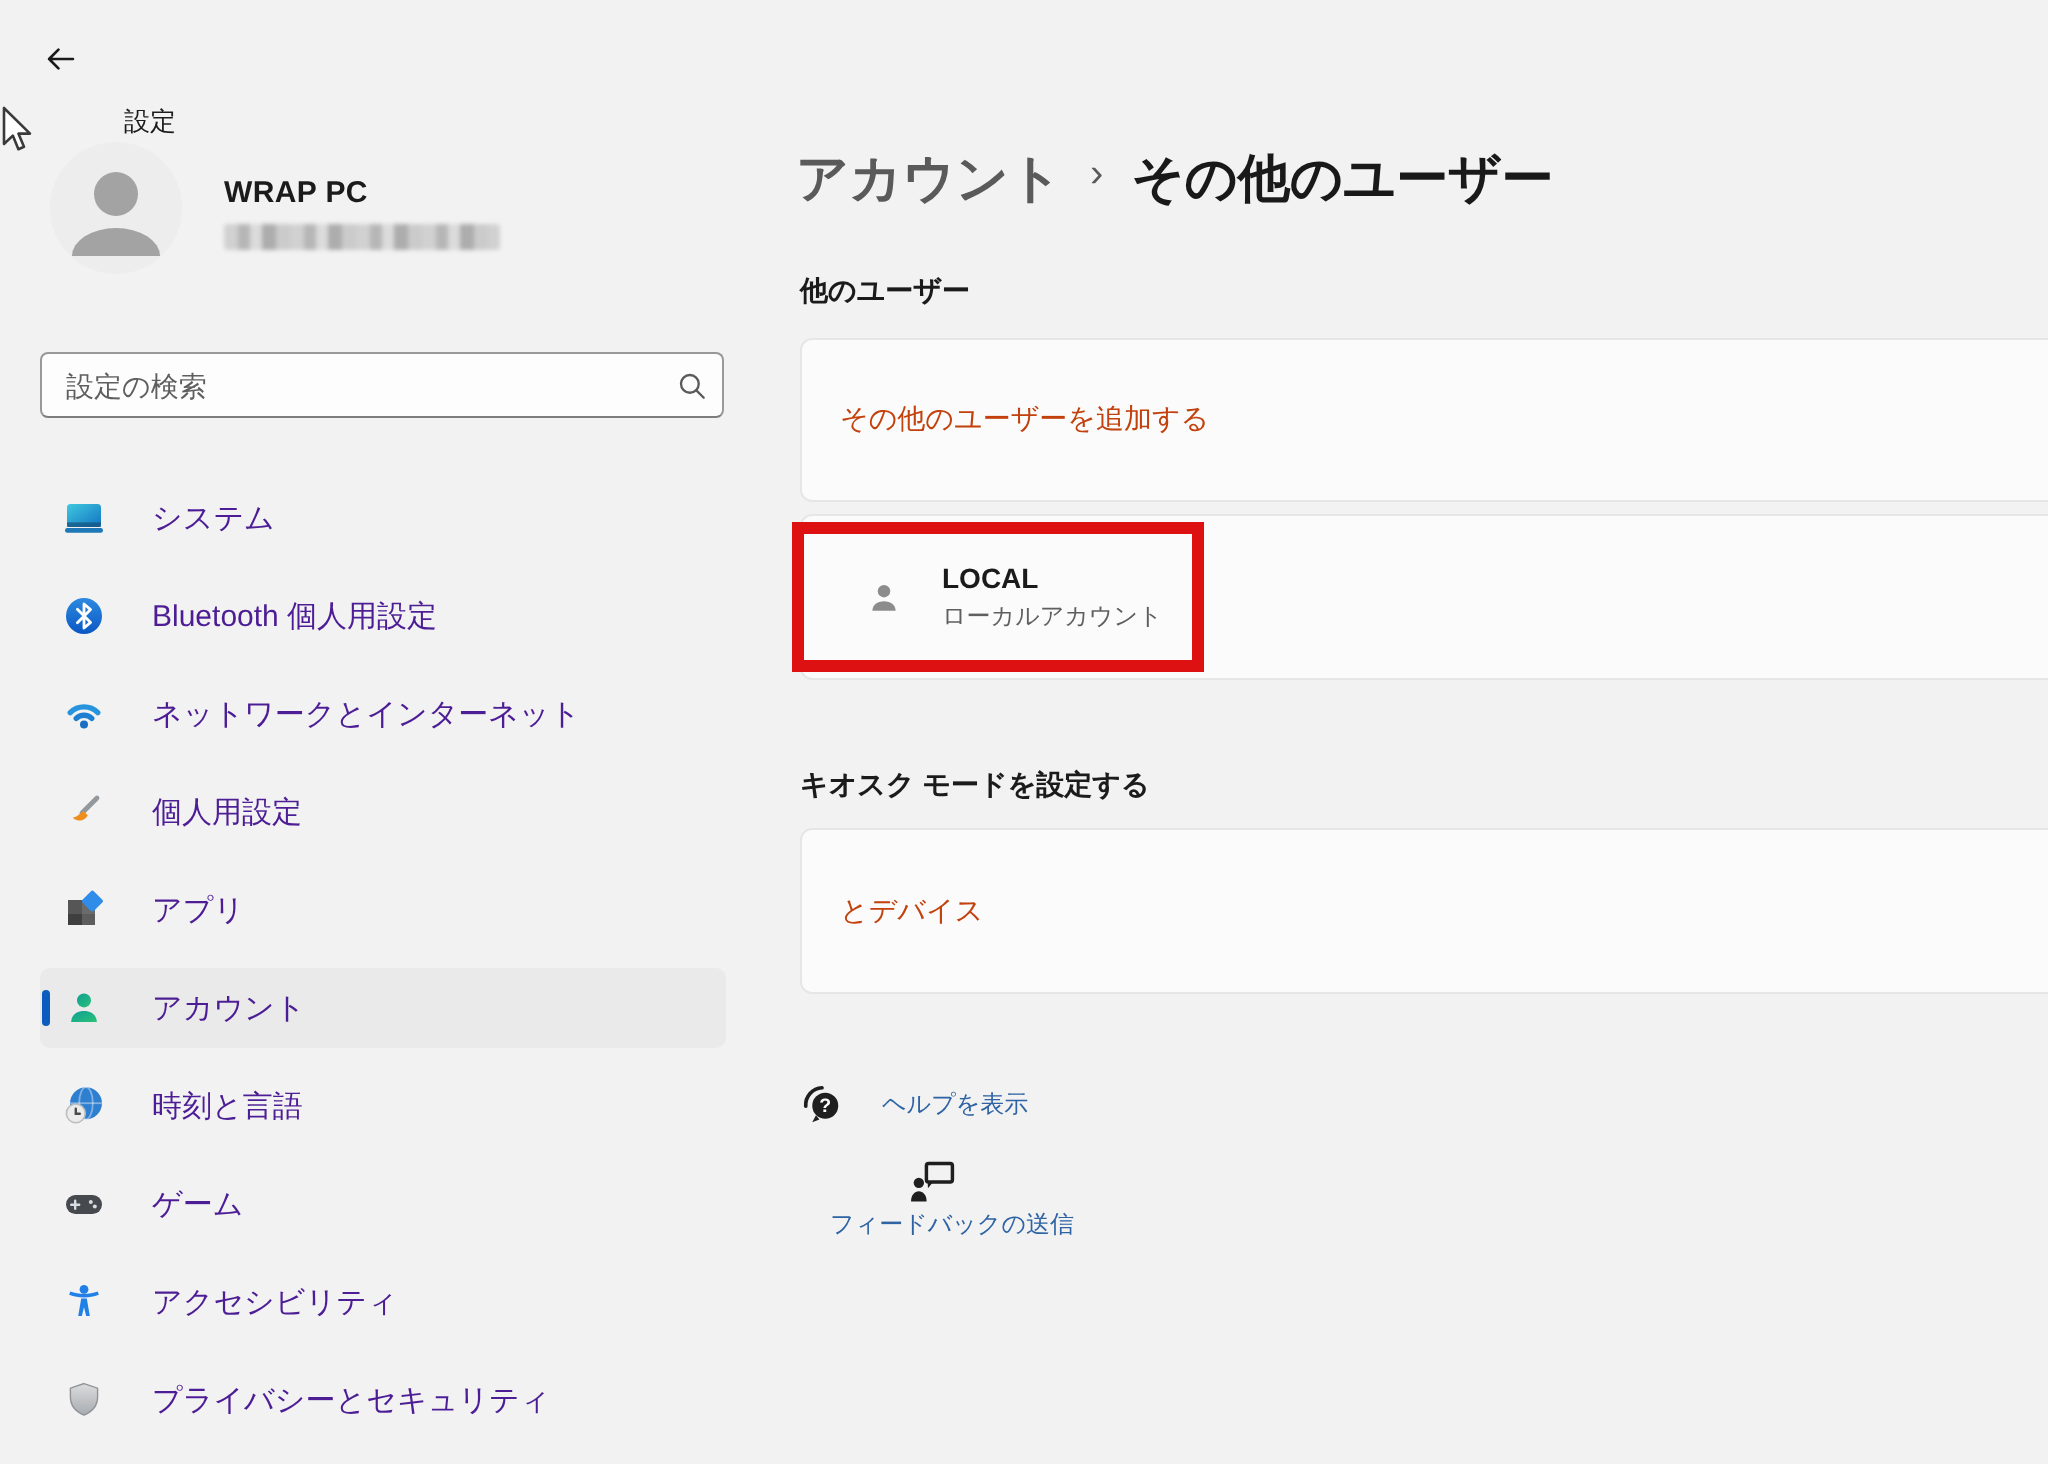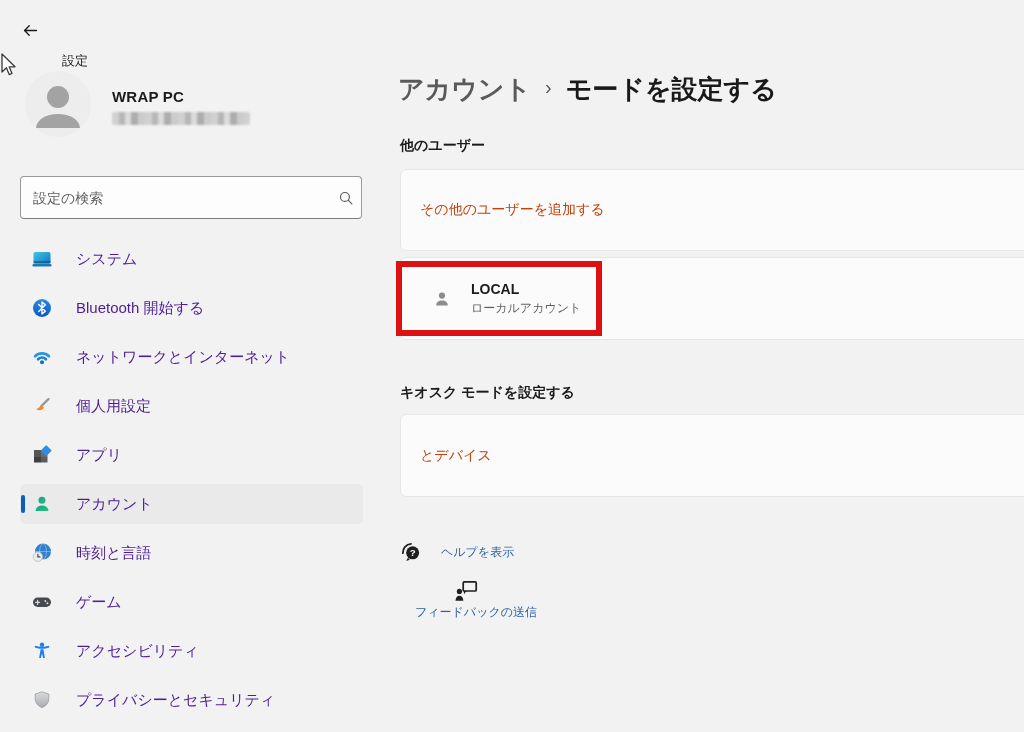--- a/index.html
+++ b/index.html
@@ -21,21 +21,21 @@
   
   .avatar { position:absolute; left:25px; top:71px; width:66px; height:66px;
     border-radius:50%; background:#ededed; overflow:hidden; }
   .profile-name { position:absolute; left:112px; top:88px; font-size:15px; font-weight:bold; letter-spacing:.2px; }
   .profile-email-redacted { position:absolute; left:112px; top:112px; width:138px; height:13px;
     border-radius:2px; opacity:.8; filter:blur(1.1px);
     background:repeating-linear-gradient(90deg,#c9c9c9 0 7px,#a8a8a8 7px 13px,#d6d6d6 13px 19px,#9c9c9c 19px 26px,#c2c2c2 26px 33px);
   }
 
   
-  .search-box { position:absolute; left:20px; top:176px; width:342px; height:43px;
+  .search-box { position:absolute; left:20px; top:176px; width:342px; height:33px;
     background:#fdfdfd; border:1px solid #999; border-bottom-color:#7d7d7d;
     border-radius:4px; display:flex; align-items:center; }
   .search-box input { flex:1; border:none; outline:none; background:transparent;
     font-family:inherit; font-size:14px; color:#1b1b1b; padding:0 8px 0 12px; }
   .search-box input::placeholder { color:#5f5f5f; opacity:1; }
   .search-glyph { width:30px; display:flex; justify-content:center; align-items:center; }
 
   
   .nav-item { position:absolute; left:20px; width:343px; height:40px; border-radius:5px;
     display:flex; align-items:center; cursor:pointer; }
@@ -137,21 +137,21 @@
           <defs>
             <linearGradient id="g-bt" x1="0" y1="0" x2="0" y2="1">
               <stop offset="0" stop-color="#2c8ae0"></stop>
               <stop offset="1" stop-color="#0b57c4"></stop>
             </linearGradient>
           </defs>
           <circle cx="10" cy="10" r="9" fill="url(#g-bt)"></circle>
           <path d="M6.7 6.6 L13.3 13.2 L10 16 V4 L13.3 6.8 L6.7 13.4" stroke="#fff" stroke-width="1.4" fill="none" stroke-linejoin="round" stroke-linecap="round"></path>
         </svg>
     </span>
-    <span class="nav-label">Bluetooth 開始する</span>
+    <span class="nav-label">Bluetooth 個人用設定</span>
   </div>
 
   <div class="nav-item" style="top:337px">
     <span class="nav-ico">
       <svg width="20" height="20" viewBox="0 0 20 20">
           <path d="M3.1 9.3 a9.8 9.8 0 0 1 13.8 0" stroke="#2795dd" stroke-width="2.7" fill="none" stroke-linecap="round"></path>
           <path d="M6.1 12.2 a5.6 5.6 0 0 1 7.8 0" stroke="#1e7fd2" stroke-width="2.7" fill="none" stroke-linecap="round"></path>
           <circle cx="10" cy="15.2" r="2" fill="#1a6fc4"></circle>
         </svg>
     </span>
@@ -245,21 +245,21 @@
           </defs>
           <path d="M10 1.8 l6.8 2.3 v4.3 c0 4.6-2.9 7.6-6.8 9.2 -3.9-1.6-6.8-4.6-6.8-9.2 V4.1 z" fill="url(#g-sh)" stroke="#8f9398" stroke-width=".7"></path>
         </svg>
     </span>
     <span class="nav-label">プライバシーとセキュリティ</span>
   </div>
 
   <div class="breadcrumb">
     <span class="crumb-parent">アカウント</span>
     <span class="crumb-sep">›</span>
-    <span class="crumb-current">モードを設定する</span>
+    <span class="crumb-current">その他のユーザー</span>
   </div>
 
   <div class="section-label lbl-other-users">他のユーザー</div>
 
   <div class="card card-add-user">
     <span class="card-text">その他のユーザーを追加する</span>
   </div>
 
   <div class="card card-local">
     <span style="display:flex;">

